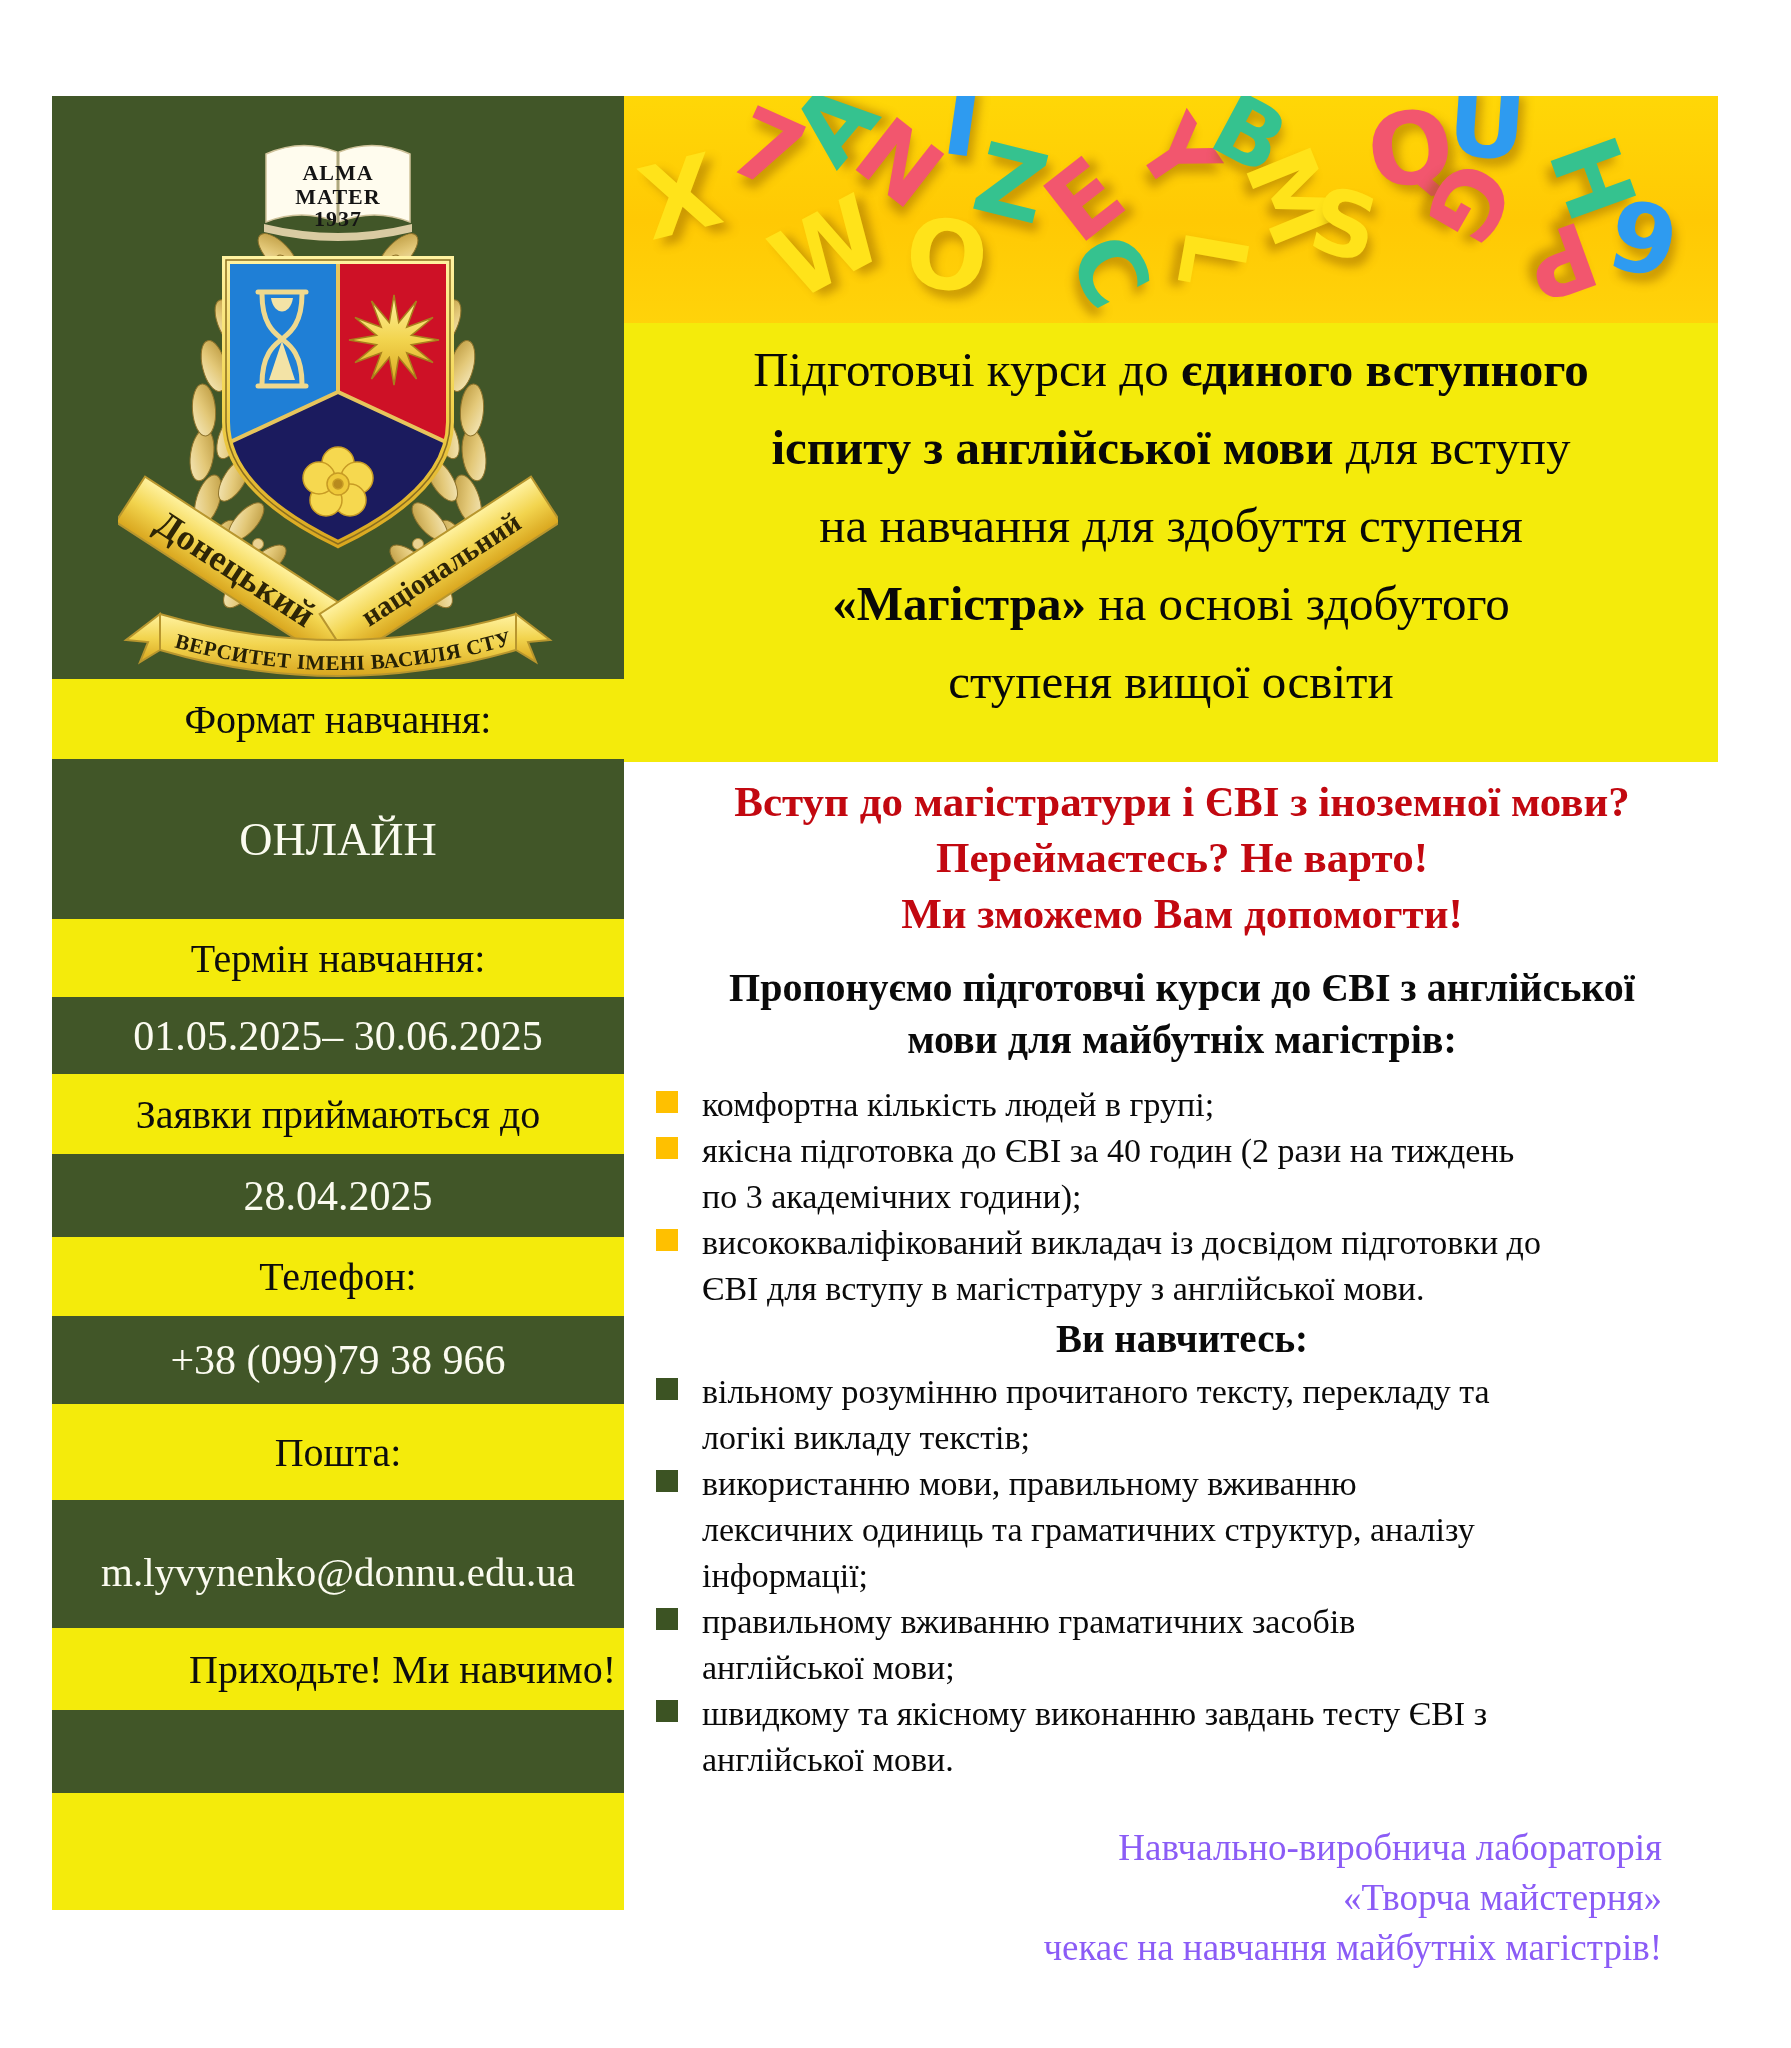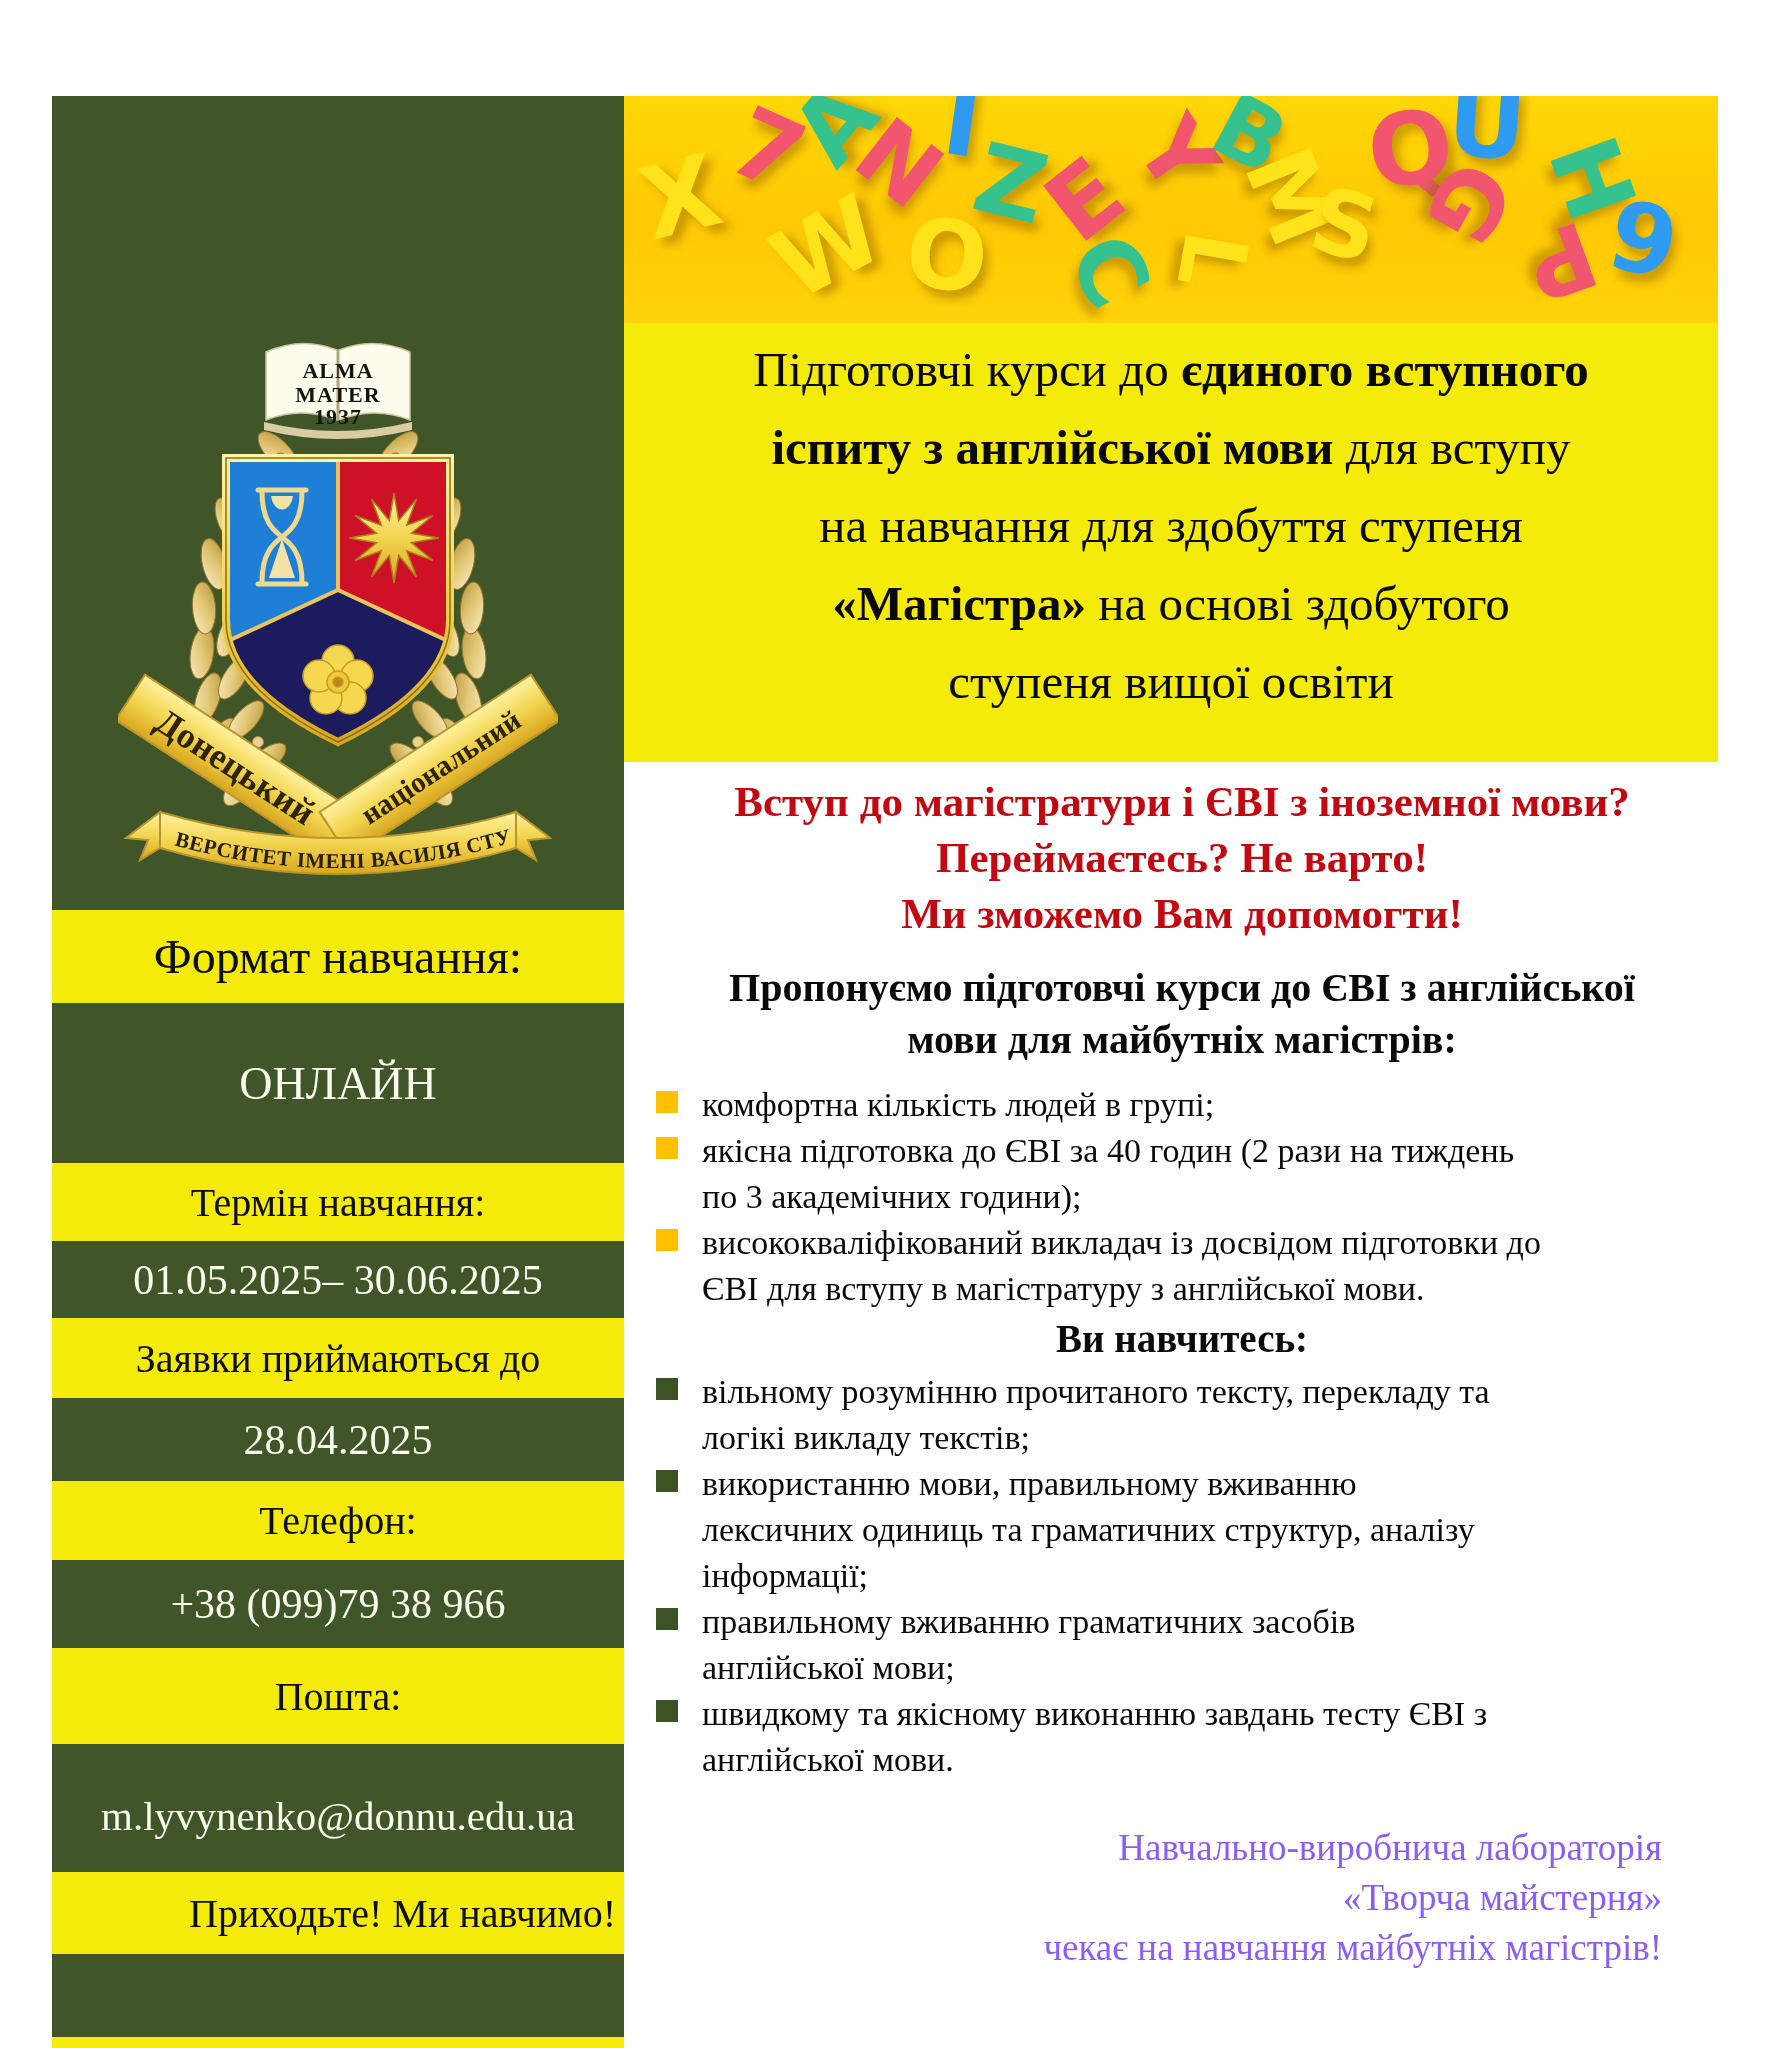--- a/index.html
+++ b/index.html
@@ -2,21 +2,21 @@
 <html><head>
 <meta charset="utf-8">
 <title>Flyer</title>
 <style>
   html,body{margin:0;padding:0;}
   body{width:1791px;height:2048px;background:#ffffff;font-family:"Liberation Serif",serif;}
   .page{position:relative;width:1791px;height:2048px;background:#ffffff;overflow:hidden;}
 
   
   .left-col{position:absolute;left:52px;top:96px;width:572px;}
-  .emblem-area{height:814px;background:#415628;display:flex;justify-content:center;align-items:flex-end;overflow:hidden;}
+  .emblem-area{height:583px;background:#415628;display:flex;justify-content:center;align-items:center;overflow:hidden;}
   .band{display:flex;align-items:center;justify-content:center;text-align:center;box-sizing:border-box;}
   .band.yellow{background:#F4EB0B;color:#0d0d0d;}
   .band.green{background:#415628;color:#FBFBF0;}
   .band.top{align-items:center;padding-top:16px;}
   .band span{display:block;padding:0 8px;}
 
   
   .right-col{position:absolute;left:624px;top:96px;width:1094px;}
   .photo{position:relative;height:227px;background:linear-gradient(180deg,#FFD707 0%,#FFC904 55%,#FFD30A 100%);overflow:hidden;}
   .letter{position:absolute;font-family:"DejaVu Sans",sans-serif;font-weight:bold;line-height:1;
@@ -150,21 +150,21 @@
           <path d="M398 522 L432 548 L410 550 L418 570 L398 558 Z" fill="url(#gold2)" stroke="#B8962E" stroke-width="2"></path>
           <path d="M42 522 Q220 574 398 522 L398 558 Q220 610 42 558 Z" fill="url(#gold2)" stroke="#B8962E" stroke-width="2"></path>
           <path id="ribArc" d="M52 554 Q220 602 388 554" fill="none"></path>
           <text font-size="21" font-weight="bold" fill="#262005" letter-spacing="0.5">
             <textPath href="#ribArc" startOffset="50%" text-anchor="middle">УНІВЕРСИТЕТ ІМЕНІ ВАСИЛЯ СТУСА</textPath>
           </text>
         </g>
       </svg>
     </div>
     <div>
-        <div class="band yellow" style="height: 93px; font-size: 48px;">
+        <div class="band yellow" style="height: 80px; font-size: 40px;">
           <span>Формат навчання:</span>
         </div>
         <div class="band green" style="height: 160px; font-size: 46px;">
           <span>ОНЛАЙН</span>
         </div>
         <div class="band yellow" style="height: 78px; font-size: 40px;">
           <span>Термін навчання:</span>
         </div>
         <div class="band green" style="height: 77px; font-size: 42px;">
           <span>01.05.2025– 30.06.2025</span>

